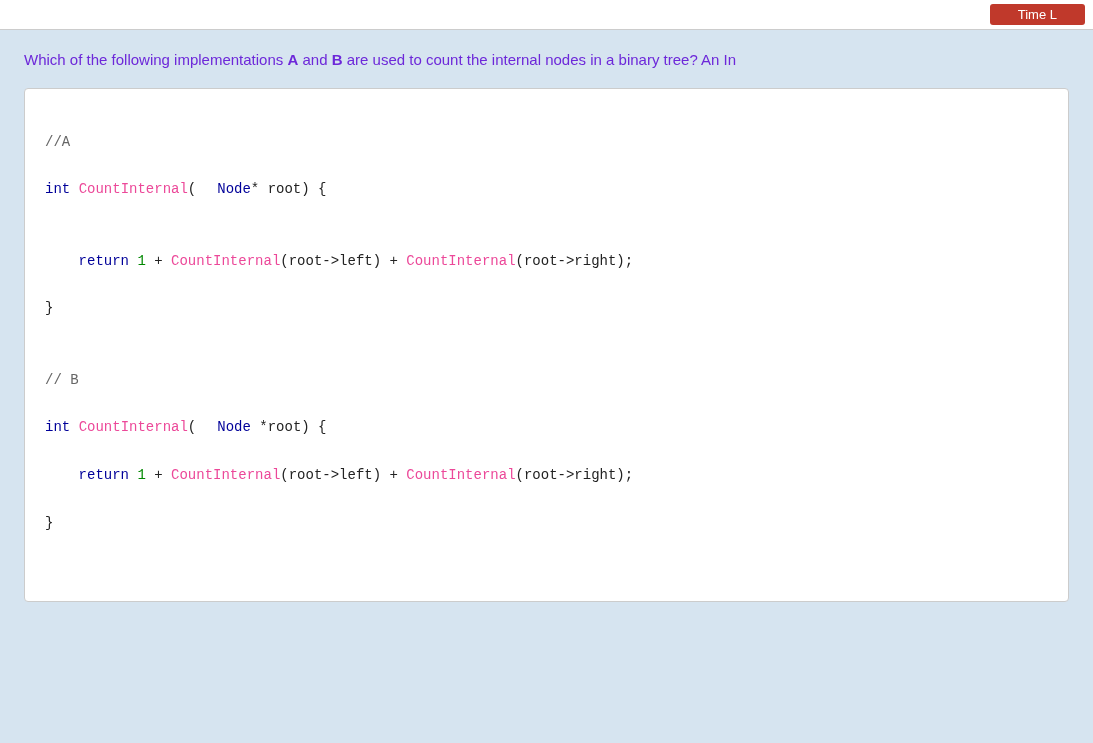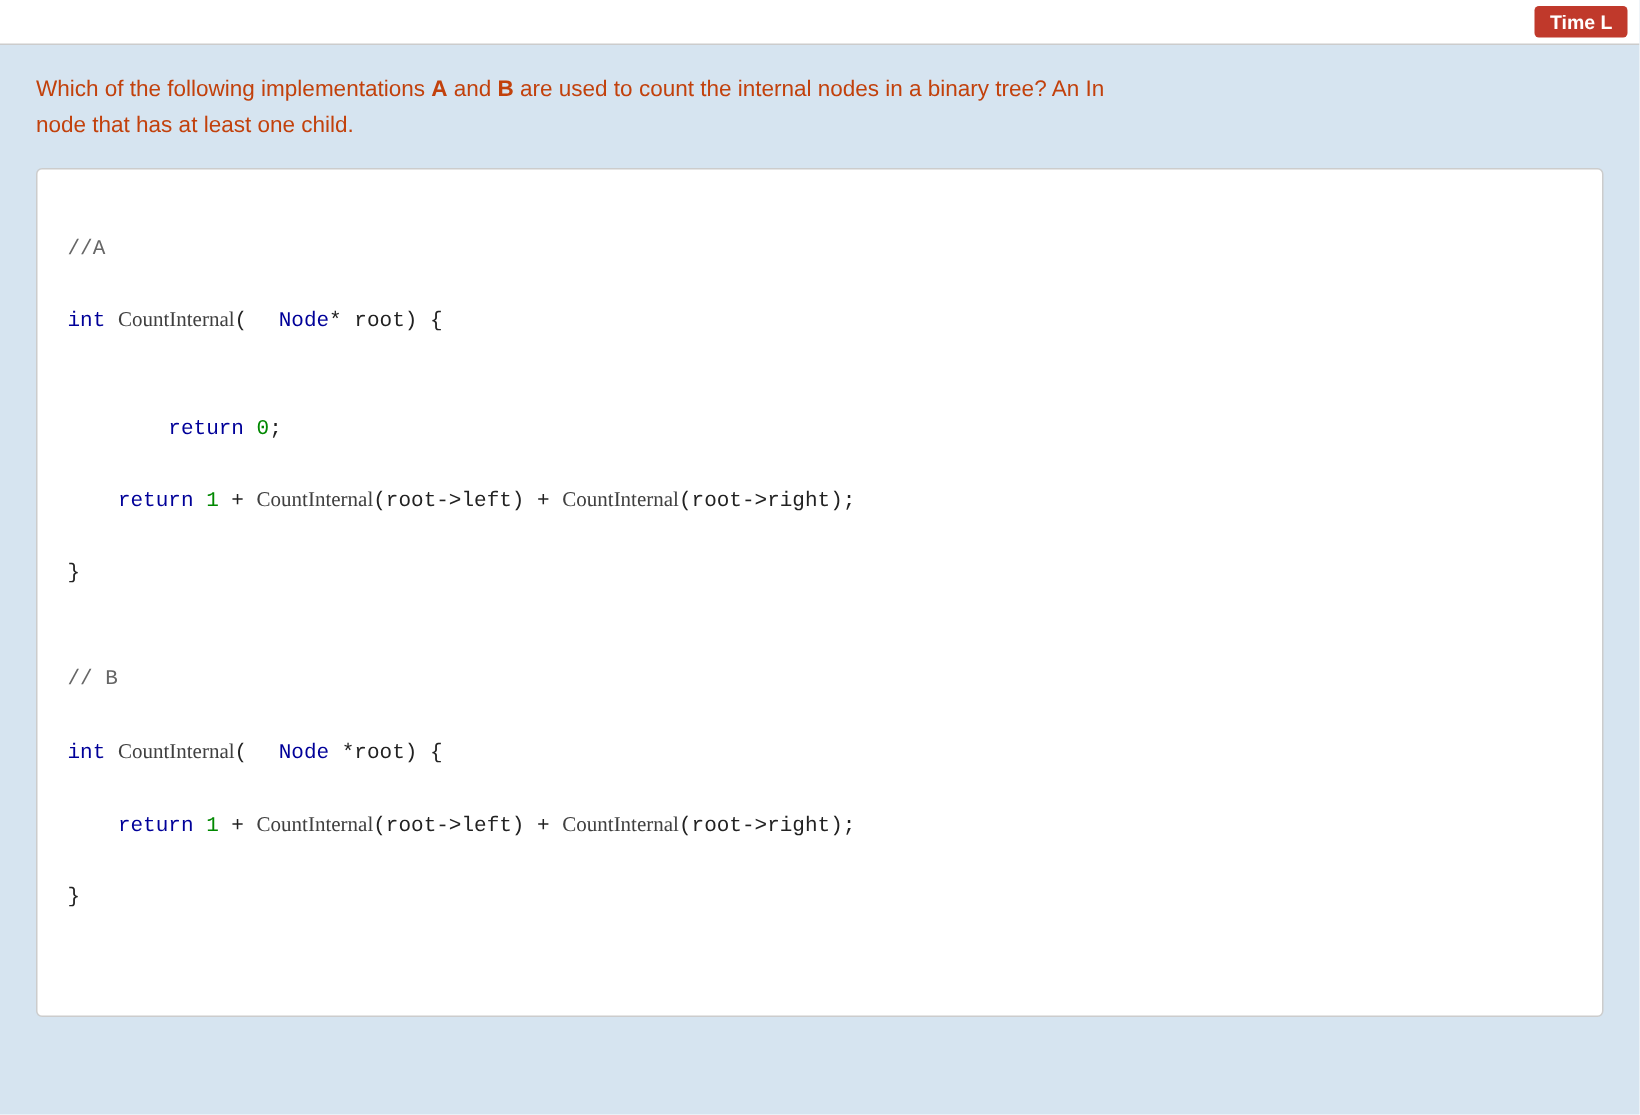--- a/index.html
+++ b/index.html
@@ -23,34 +23,34 @@
       align-items: center;
       padding: 4px 8px;
       background: white;
       border-bottom: 1px solid #ccc;
     }
 
     .timer-badge {
       background: #c0392b;
       color: white;
       font-size: 13px;
-      font-weight: bold;
-      padding: 3px 10px;
+      font-weight: normal;
+      padding: 3px 28px;
       border-radius: 3px;
     }
 
     .main-content {
       padding: 18px 24px 24px 24px;
     }
 
     .question-text {
       font-size: 15px;
       line-height: 1.6;
       margin-bottom: 16px;
-      color: #c2410c;
+      color: #6d28d9;
     }
 
     .question-text strong {
       font-weight: bold;
     }
 
     .code-block {
       background: white;
       border: 1px solid #ccc;
       border-radius: 4px;
@@ -62,45 +62,43 @@
       color: #222;
       white-space: pre;
     }
 
     
     .code-line {
       display: block;
     }
 
     span.kw { color: #000099; font-weight: normal; }
-    span.fn { color: #404040; font-family: Liberation Serif, serif; }
+    span.fn { color: #ec4899; }
     span.cm { color: #666666; }
     span.num { color: #008800; }
     span.op { color: #222; }
     span.type { color: #000099; margin-left: 21px; }
   </style>
 </head>
 <body>
 
 <div class="top-bar">
   <div class="timer-badge">Time L</div>
 </div>
 
 <div class="main-content">
 
   <div class="question-text">
     <span>Which of the following implementations </span><strong>A</strong><span> and </span><strong>B</strong><span> are used to count the internal nodes in a binary tree? An In</span><br>
-    <span>node that has at least one child.</span>
   </div>
 
   <div class="code-block">
 <span class="code-line"><span class="cm">//A</span></span>
 <span class="code-line"><span class="kw">int</span> <span class="fn">CountInternal</span>(<span class="type">Node</span><span class="op">*</span> root) {</span>
 
-<span class="code-line">        <span class="kw">return</span> <span class="num">0</span>;</span>
 <span class="code-line">    <span class="kw">return</span> <span class="num">1</span> + <span class="fn">CountInternal</span>(root-&gt;left) + <span class="fn">CountInternal</span>(root-&gt;right);</span>
 <span class="code-line">}</span>
 
 <span class="code-line"><span class="cm">// B</span></span>
 <span class="code-line"><span class="kw">int</span> <span class="fn">CountInternal</span>(<span class="type">Node</span> <span class="op">*</span>root) {</span>
 <span class="code-line">    <span class="kw">return</span> <span class="num">1</span> + <span class="fn">CountInternal</span>(root-&gt;left) + <span class="fn">CountInternal</span>(root-&gt;right);</span>
 <span class="code-line">}</span>
   </div>
 
 </div>

